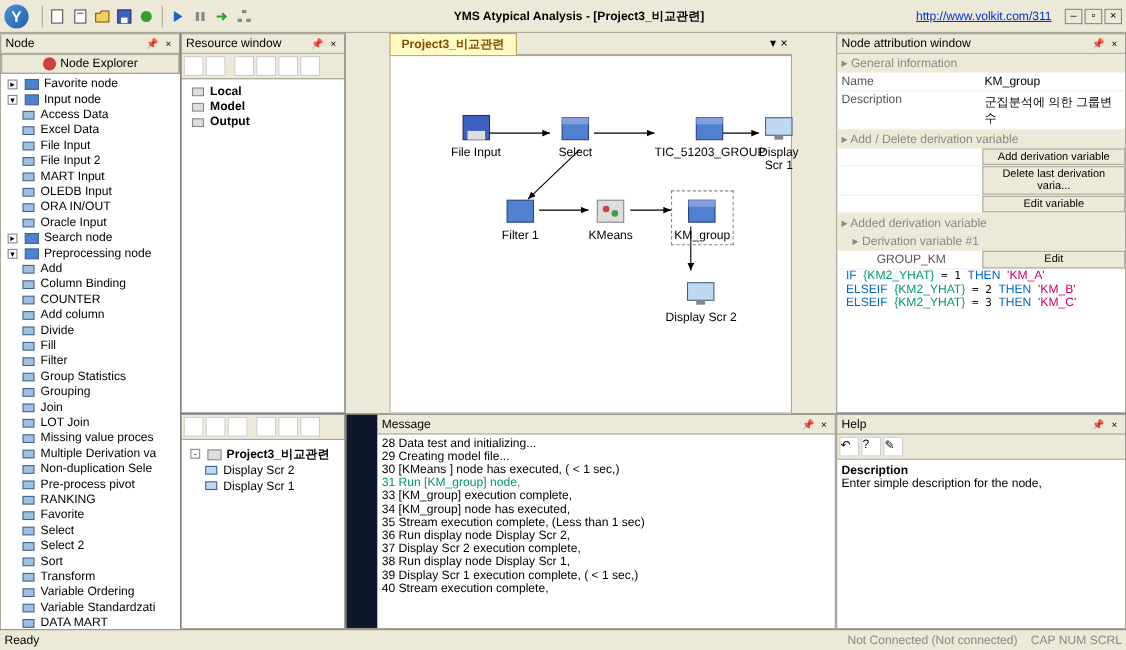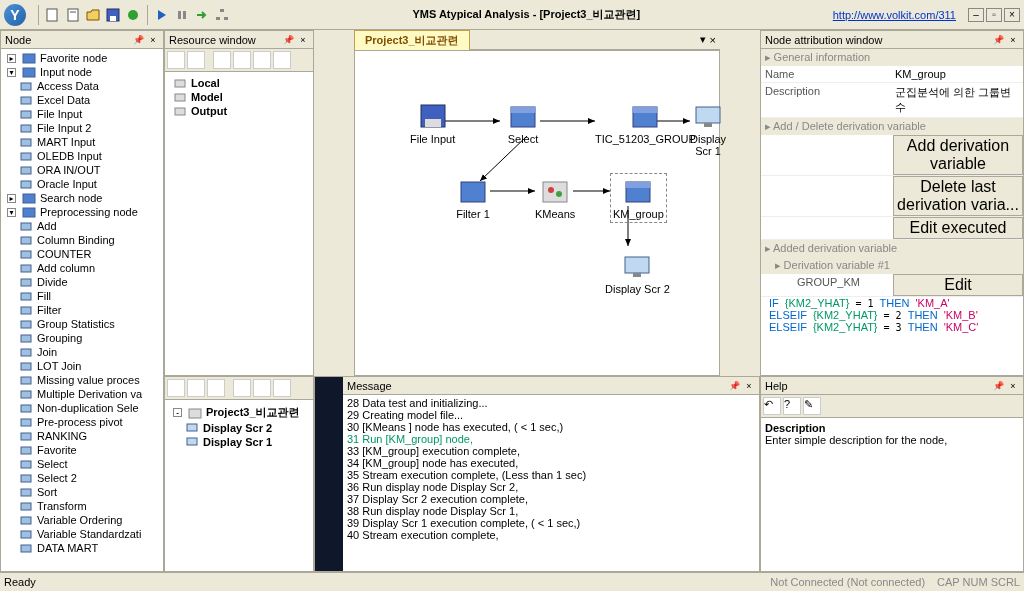--- a/index.html
+++ b/index.html
@@ -25,36 +25,36 @@
 .tree { flex: 1; overflow: auto; background: #fff; padding: 2px; }
 .tree-item { display: flex; align-items: center; gap: 4px; padding: 1px 0; white-space: nowrap; }
 .tree-item .ico { width: 14px; height: 12px; flex-shrink: 0; }
 .ti-0 { padding-left: 4px; }
 .ti-1 { padding-left: 16px; }
 .expander { width: 9px; height: 9px; border: 1px solid #888; font-size: 8px; line-height: 7px; text-align: center; margin-right: 2px; }
 
 .resource-panel { width: 150px; }
 .res-tb { background: #ece9d8; border-bottom: 1px solid #aca899; padding: 2px; display: flex; gap: 2px; }
 .res-tb div { width: 18px; height: 18px; border: 1px solid #ccc; background: #fff; }
-.res-tree { flex: 1; background: #fff; padding: 4px; font-weight: bold; }
+.res-tree { flex: 1; background: #fff; padding: 4px; }
 
 .canvas-col { flex: 1; display: flex; flex-direction: column; }
 .canvas-wrap { flex: 1; background: #ece9d8; padding: 0; display: flex; flex-direction: column; }
 .tab-bar { display: flex; height: 20px; }
 .tab { background: #fff9c4; border: 1px solid #c0a050; border-bottom: none; padding: 2px 10px; font-weight: bold; color: #805000; }
 .tab-spacer { flex: 1; border-bottom: 1px solid #aca899; display: flex; align-items: center; justify-content: flex-end; padding-right: 4px; gap: 4px; }
 .canvas { flex: 1; background: #fff; border: 1px solid #aca899; position: relative; }
 .node { position: absolute; text-align: center; font-size: 10px; }
 .node svg { display: block; margin: 0 auto; }
 .attrib { flex: 1; background: #fff; overflow: auto; font-size: 10px; }
 .attrib-row { display: flex; border-bottom: 1px solid #eee; }
 .attrib-row .k { width: 130px; padding: 2px 4px; color: #555; }
 .attrib-row .v { flex: 1; padding: 2px 4px; }
 .attrib-cat { background: #ece9d8; color: #888; padding: 2px 4px; font-weight: normal; }
-.attrib-btn { background: #ece9d8; border: 1px solid #aca899; text-align: center; padding: 1px; font-size: 16px; margin-left: auto; width: 130px; }
+.attrib-btn { background: #ece9d8; border: 1px solid #aca899; text-align: center; padding: 1px; font-size: 10px; margin-left: auto; width: 130px; }
 .rule { font-family: monospace; font-size: 10px; padding-left: 8px; }
 .rule .kw { color: #0066cc; }
 .rule .var { color: #009966; }
 .rule .val { color: #cc0066; }
 
 .bottom-row { display: flex; height: 196px; }
 .proj-tree { width: 150px; }
 .msg-panel { flex: 1; padding-left: 28px; }
 .msg-body { flex: 1; background: #fff; overflow: auto; padding: 2px 4px; font-size: 10px; }
 .msg-line { white-space: nowrap; }
@@ -117,20 +117,24 @@
 
 <div class="main">
 
   <div class="panel node-panel">
     <div class="panel-header">
         <span>Node</span>
       <div class="pin-close">
           <div>📌</div>
           <div>×</div>
         </div>
+    </div>
+    <div class="node-explorer-btn">
+      <div class="explorer-circ"></div>
+      <span>Node Explorer</span>
     </div>
     <div class="tree" id="node-tree">
         <div class="tree-item ti-0">
           <span class="expander">▸</span>
           <svg class="ico" viewBox="0 0 14 12">
             <rect x="1" y="2" width="12" height="9" fill="#5080d0" stroke="#406090"></rect>
           </svg>
           <span>Favorite node</span>
         </div>
         <div class="tree-item ti-0">
@@ -497,21 +501,21 @@
           <div class="attrib-row">
               <div class="k"></div>
               <div class="attrib-btn">Add derivation variable</div>
             </div>
           <div class="attrib-row">
               <div class="k"></div>
               <div class="attrib-btn">Delete last derivation varia...</div>
             </div>
           <div class="attrib-row">
               <div class="k"></div>
-              <div class="attrib-btn">Edit executed</div>
+              <div class="attrib-btn">Edit variable</div>
             </div>
           <div class="attrib-cat">▸ <span>Added derivation variable</span></div>
           <div class="attrib-cat" style="padding-left:14px;">▸ <span>Derivation variable #1</span></div>
           <div class="attrib-row">
               <div class="k" style="padding-left:36px;">GROUP_KM</div>
               <div class="attrib-btn">Edit</div>
             </div>
           <div id="rules">
               <div class="rule"><span class="kw">IF</span> <span class="var">{KM2_YHAT}</span> = 1 <span class="kw">THEN</span> <span class="val">'KM_A'</span></div>
               <div class="rule"><span class="kw">ELSEIF</span> <span class="var">{KM2_YHAT}</span> = 2 <span class="kw">THEN</span> <span class="val">'KM_B'</span></div>

